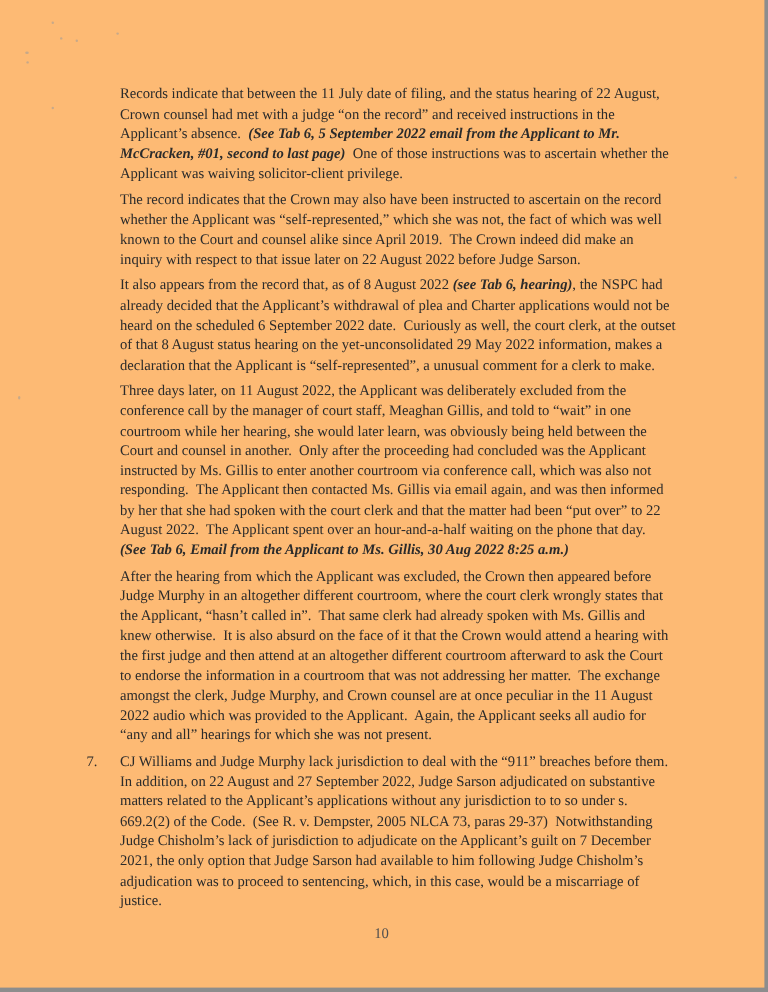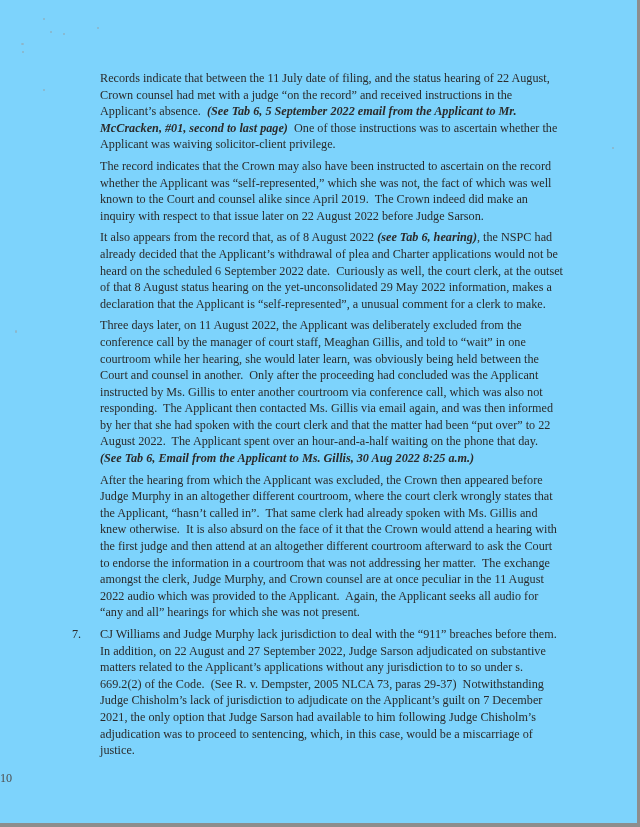--- a/index.html
+++ b/index.html
@@ -4,21 +4,21 @@
 <style>
   html, body {
     margin: 0;
     padding: 0;
     background: #ffffff;
   }
   .page {
     position: relative;
     width: 640px;
     height: 827px;
-    background: #7dd3fc;
+    background: #fdba74;
     overflow: hidden;
     font-family: "Liberation Serif", serif;
     color: #2b2b2b;
     box-sizing: border-box;
   }
   .edge-right {
     position: absolute;
     top: 0; right: 0;
     width: 3px; height: 827px;
     background: #8d8d8d;
@@ -50,21 +50,21 @@
   .num {
     position: absolute;
     left: -28px;
     top: 0;
   }
   .page-number {
     position: absolute;
     left: 0;
     top: 771px;
     width: 636px;
-    text-align: left;
+    text-align: center;
     font-size: 12.2px;
     color: #4f4f4f;
   }
   .speck {
     position: absolute;
     background: #9a9a9a;
     opacity: 0.55;
     border-radius: 50%;
   }
 </style>

